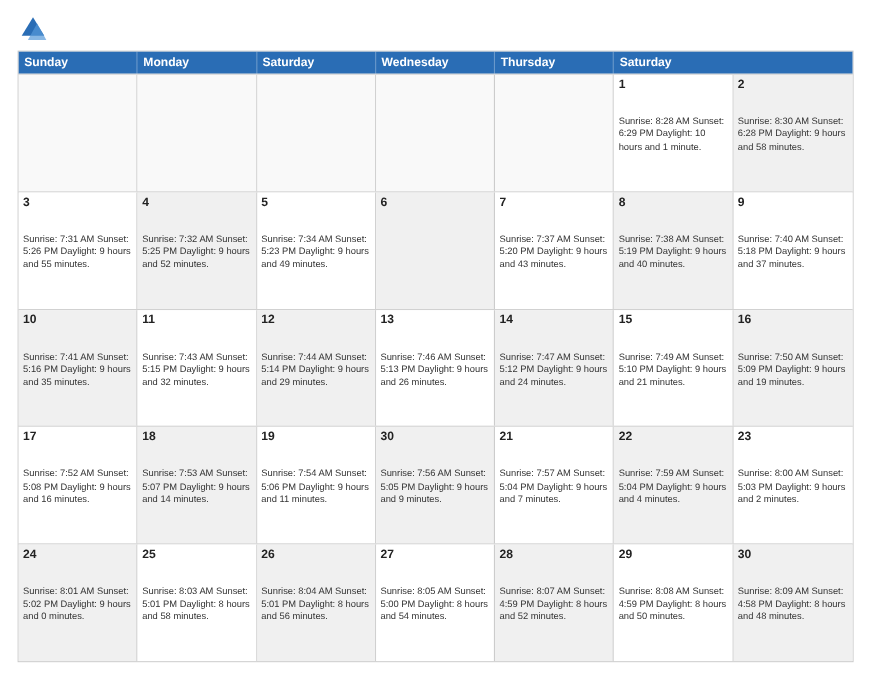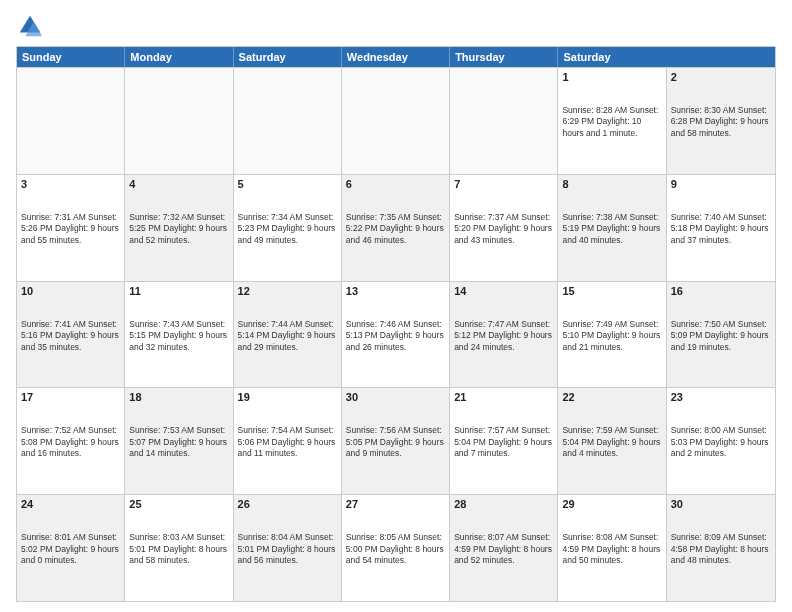--- a/index.html
+++ b/index.html
@@ -185,24 +185,20 @@
           </div>
           <div class="cal-cell">
             <span class="day-num">5</span>
             <div class="day-info">Sunrise: 7:34 AM
 Sunset: 5:23 PM
 Daylight: 9 hours
 and 49 minutes.</div>
           </div>
           <div class="cal-cell shaded">
             <span class="day-num">6</span>
-            <div class="day-info">Sunrise: 7:35 AM
-Sunset: 5:22 PM
-Daylight: 9 hours
-and 46 minutes.</div>
           </div>
           <div class="cal-cell">
             <span class="day-num">7</span>
             <div class="day-info">Sunrise: 7:37 AM
 Sunset: 5:20 PM
 Daylight: 9 hours
 and 43 minutes.</div>
           </div>
           <div class="cal-cell shaded">
             <span class="day-num">8</span>

